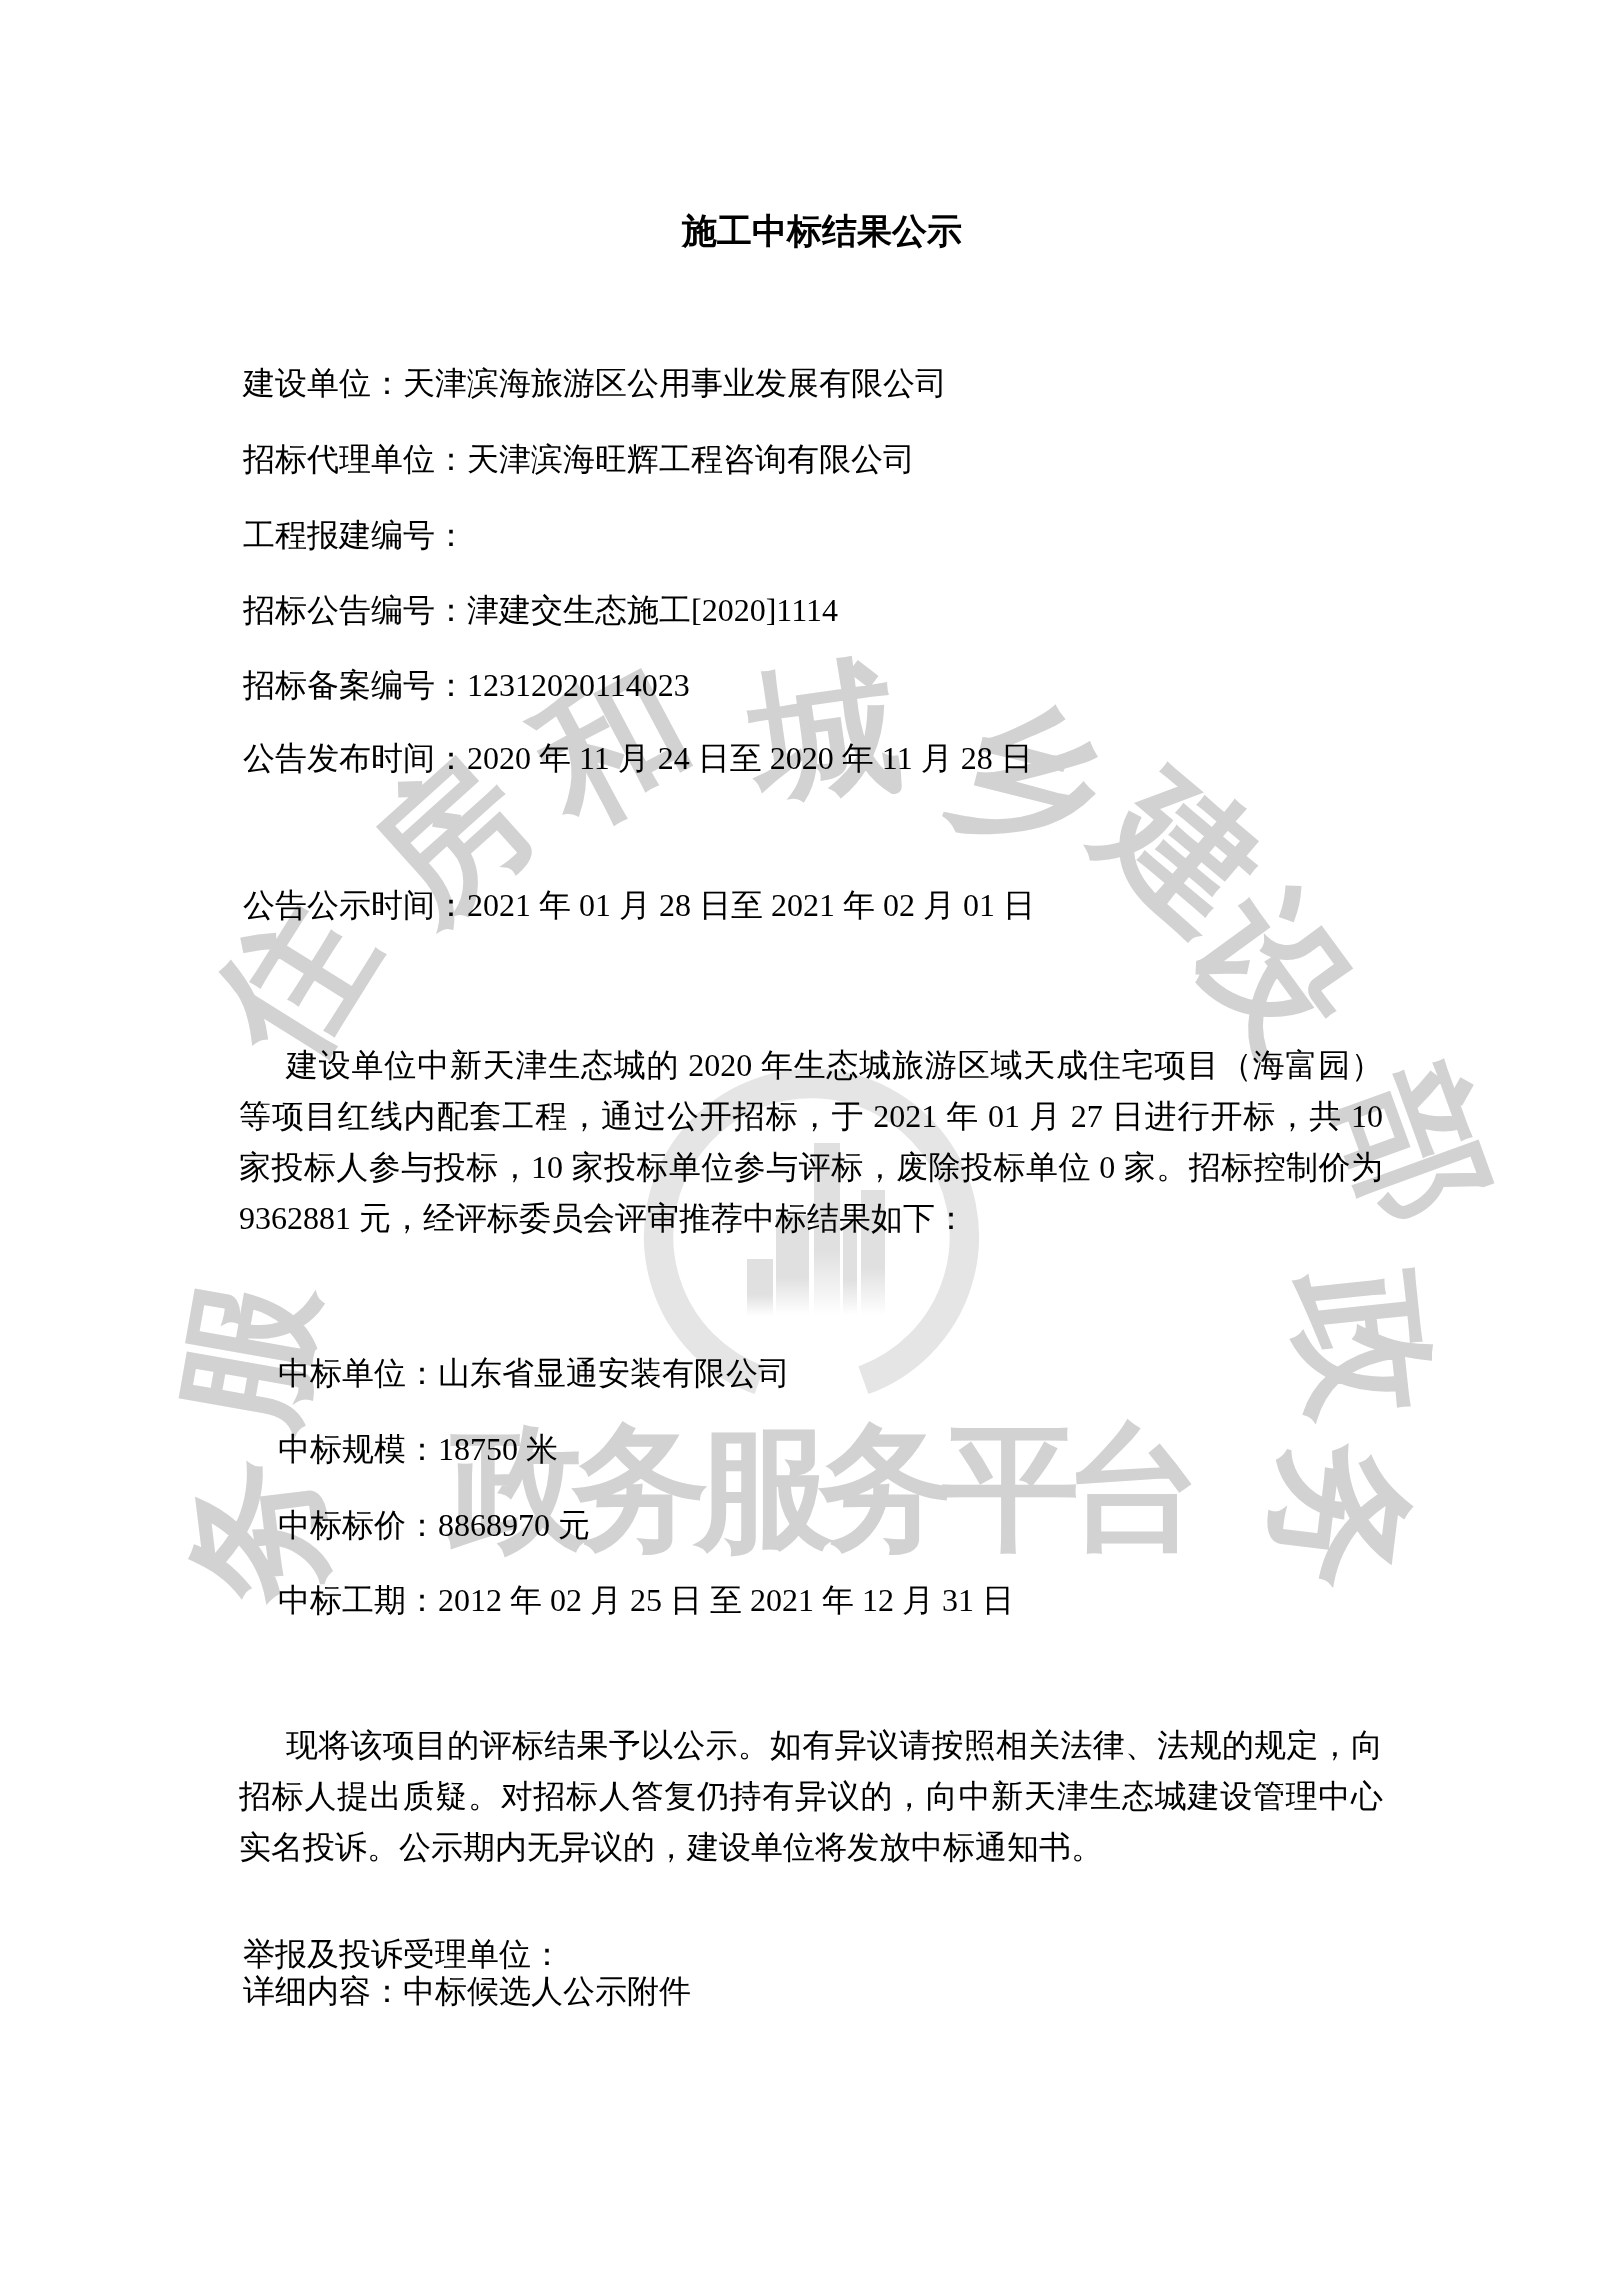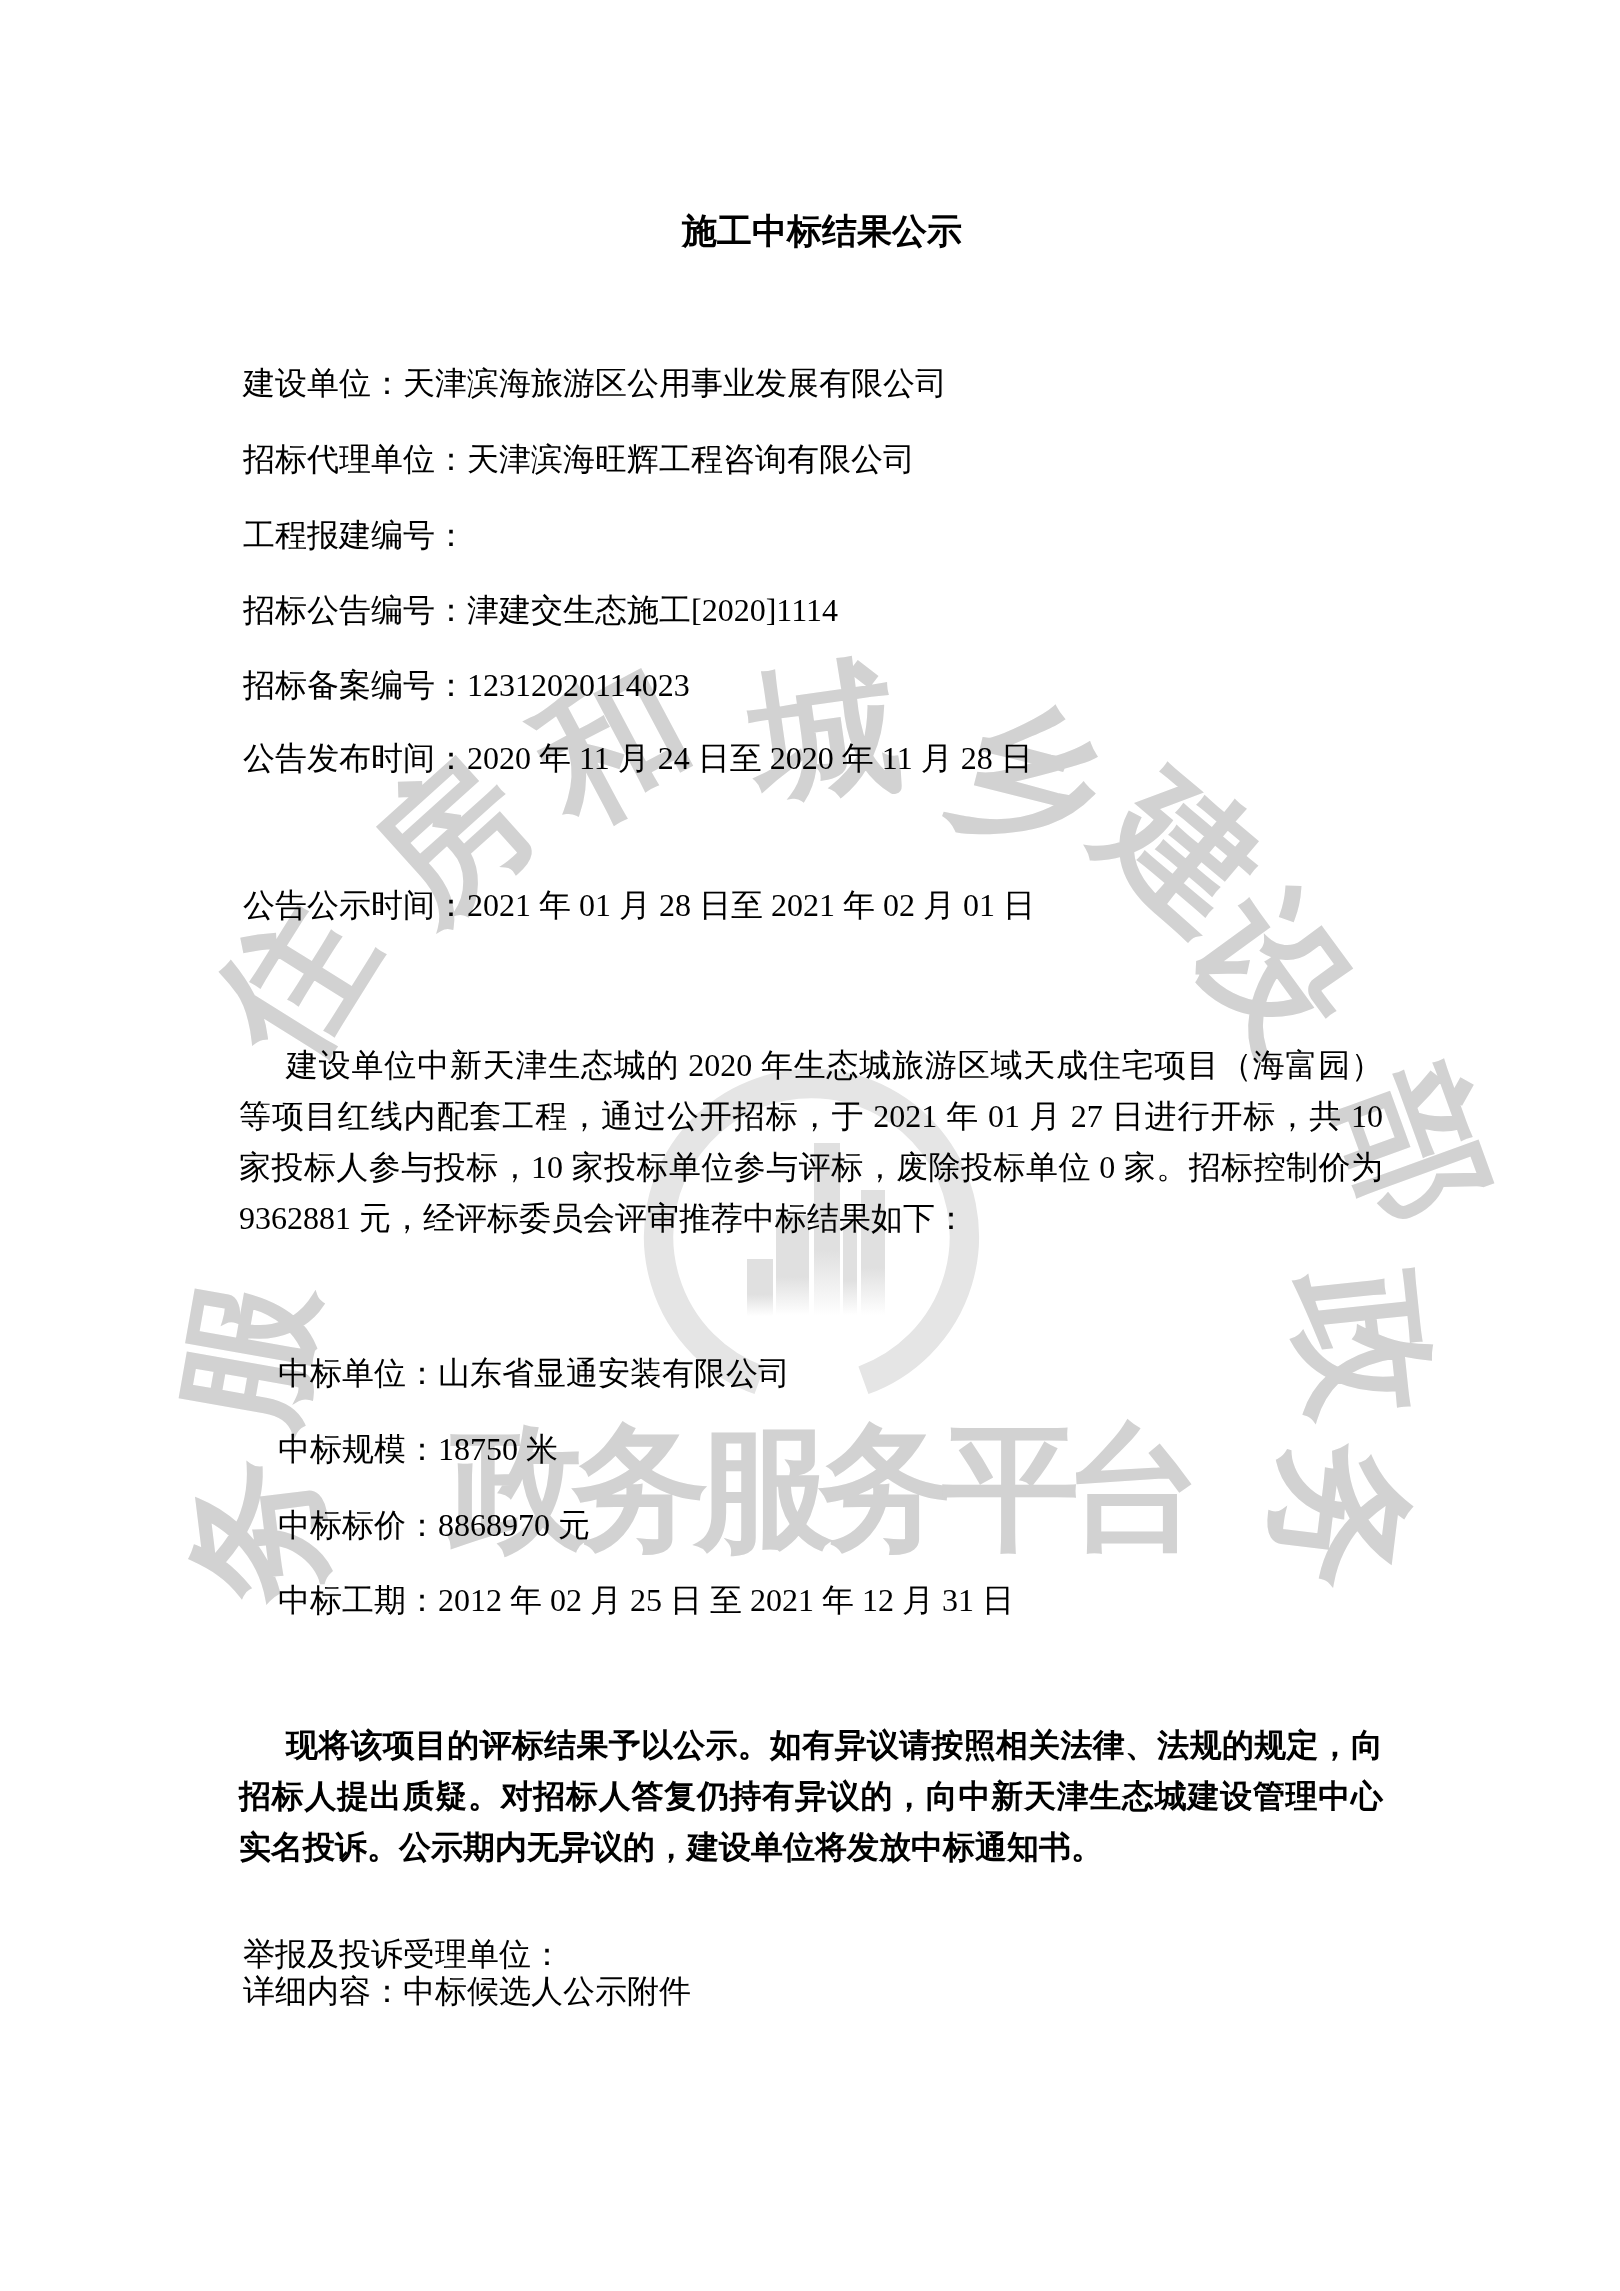--- a/index.html
+++ b/index.html
@@ -52,21 +52,21 @@
     font-size:32px; line-height:39px;
     white-space:pre;
   }
   .row.indented { left:278px; }
   .para {
     position:absolute; left:236px; width:1144px;
     margin:3px;
     font-size:32px; line-height:51px;
     text-align:justify; text-indent:47px;
   }
-  .para.bold { font-weight:bold; }
+  .para.bold { font-weight:normal; }
 </style>
 </head>
 <body>
 
 <div class="page">
 
   <div class="watermark">
 
     <span class="wm-char" style="left:294px;  top:980px; --rot:-58deg;">住</span>
     <span class="wm-char" style="left:451px;  top:838px;  --rot:-42deg;">房</span>

